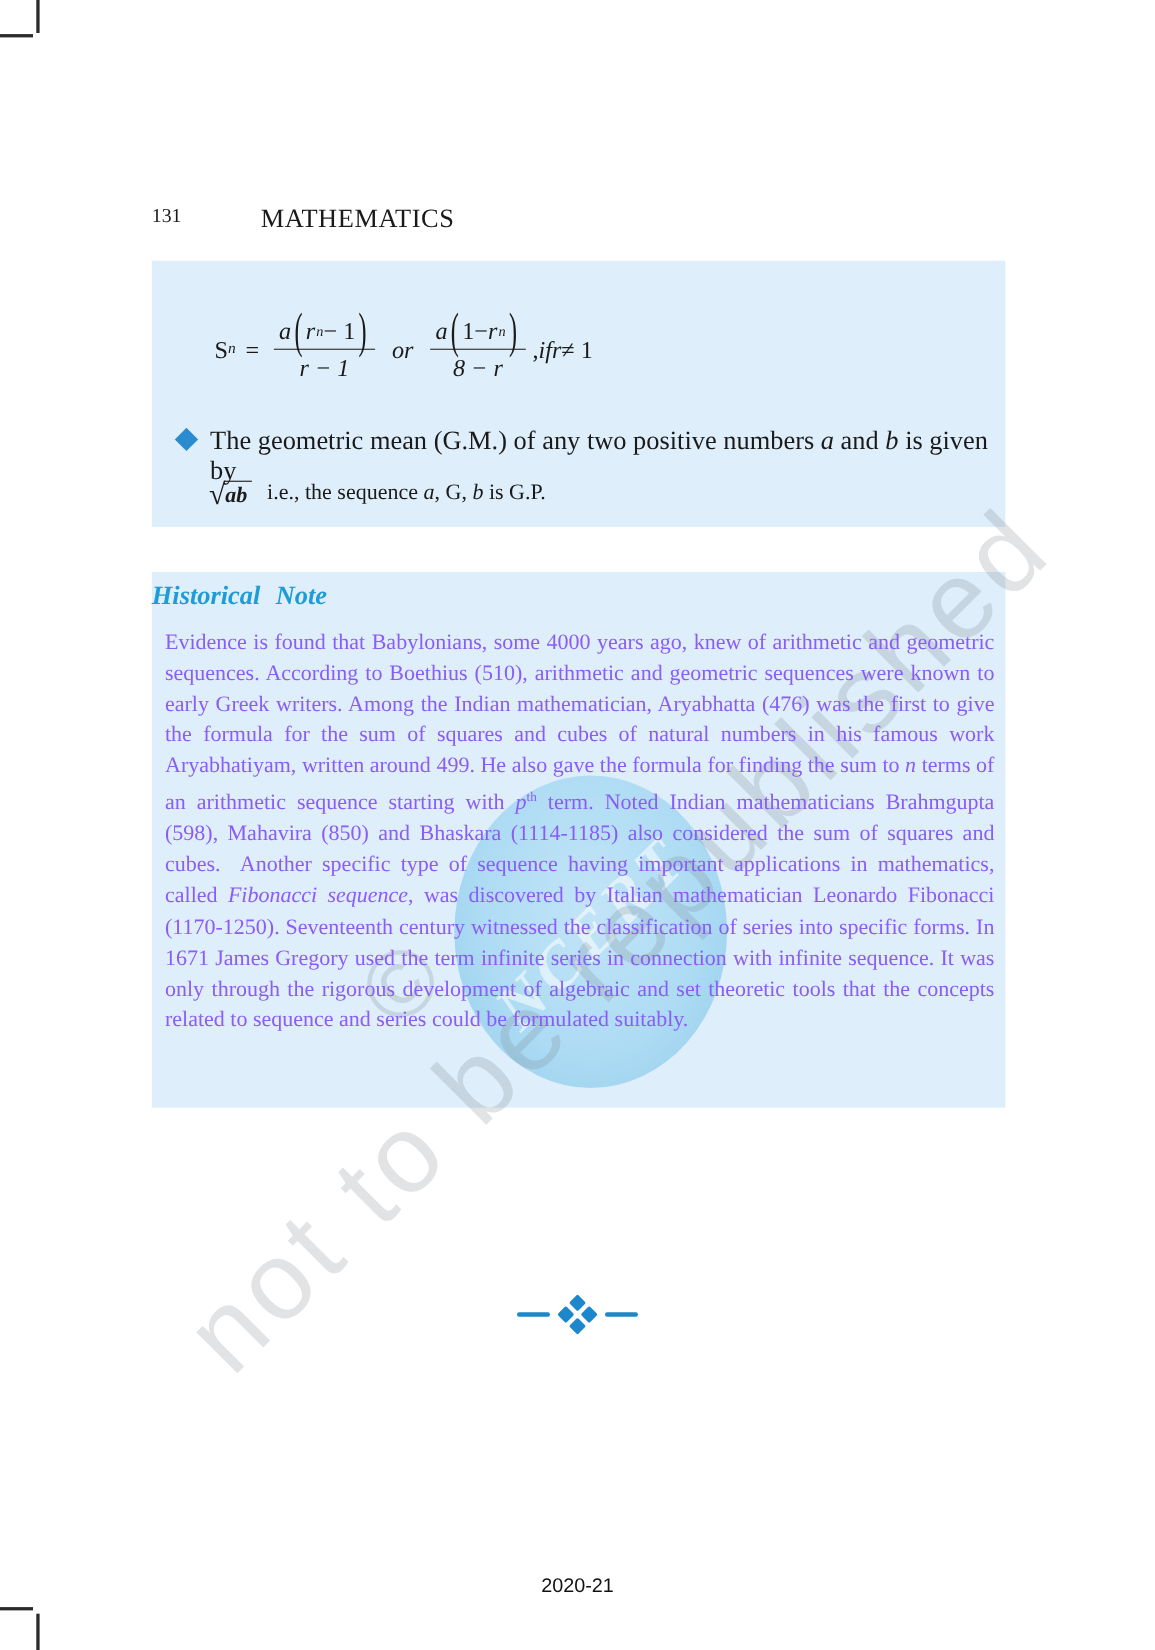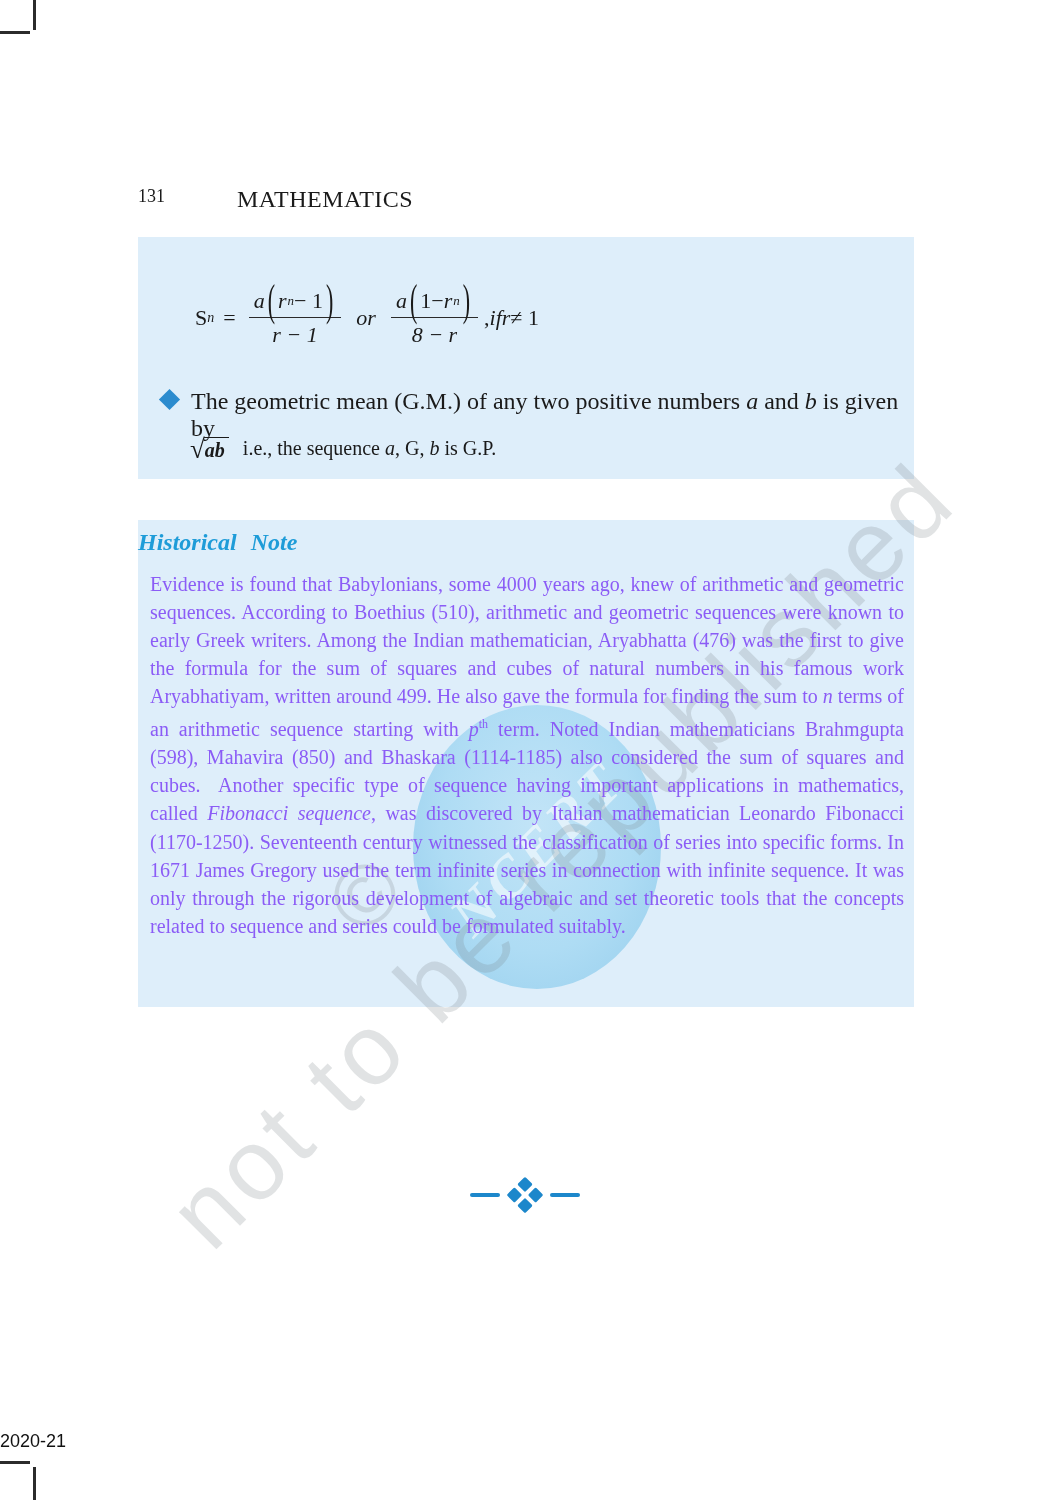--- a/index.html
+++ b/index.html
@@ -99,21 +99,21 @@
   
   .divider{
     left:0;top:1182px;width:1050px;
     display:flex;align-items:center;justify-content:center;gap:9px;
   }
   .dash{width:30px;height:4.5px;background:#1c87cb;border-radius:2px;}
   .qd{display:grid;grid-template-columns:11px 11px;gap:4px;transform:rotate(45deg);margin:0 3px;}
   .qd span{width:11px;height:11px;background:#1c87cb;border-radius:1.5px;}
   
   .footer{
-    left:0;top:1431px;width:1050px;
+    left:0;top:1431px;width:1050px;text-align:center;
     font-family:"Liberation Sans", sans-serif;font-size:18px;color:#111;
   }
 </style>
 </head>
 <body>
 
 <div class="page">
 
   <div class="crop" style="left:33px;top:0;width:3px;height:30px;"></div>
   <div class="crop" style="left:0;top:31px;width:30px;height:3px;"></div>

